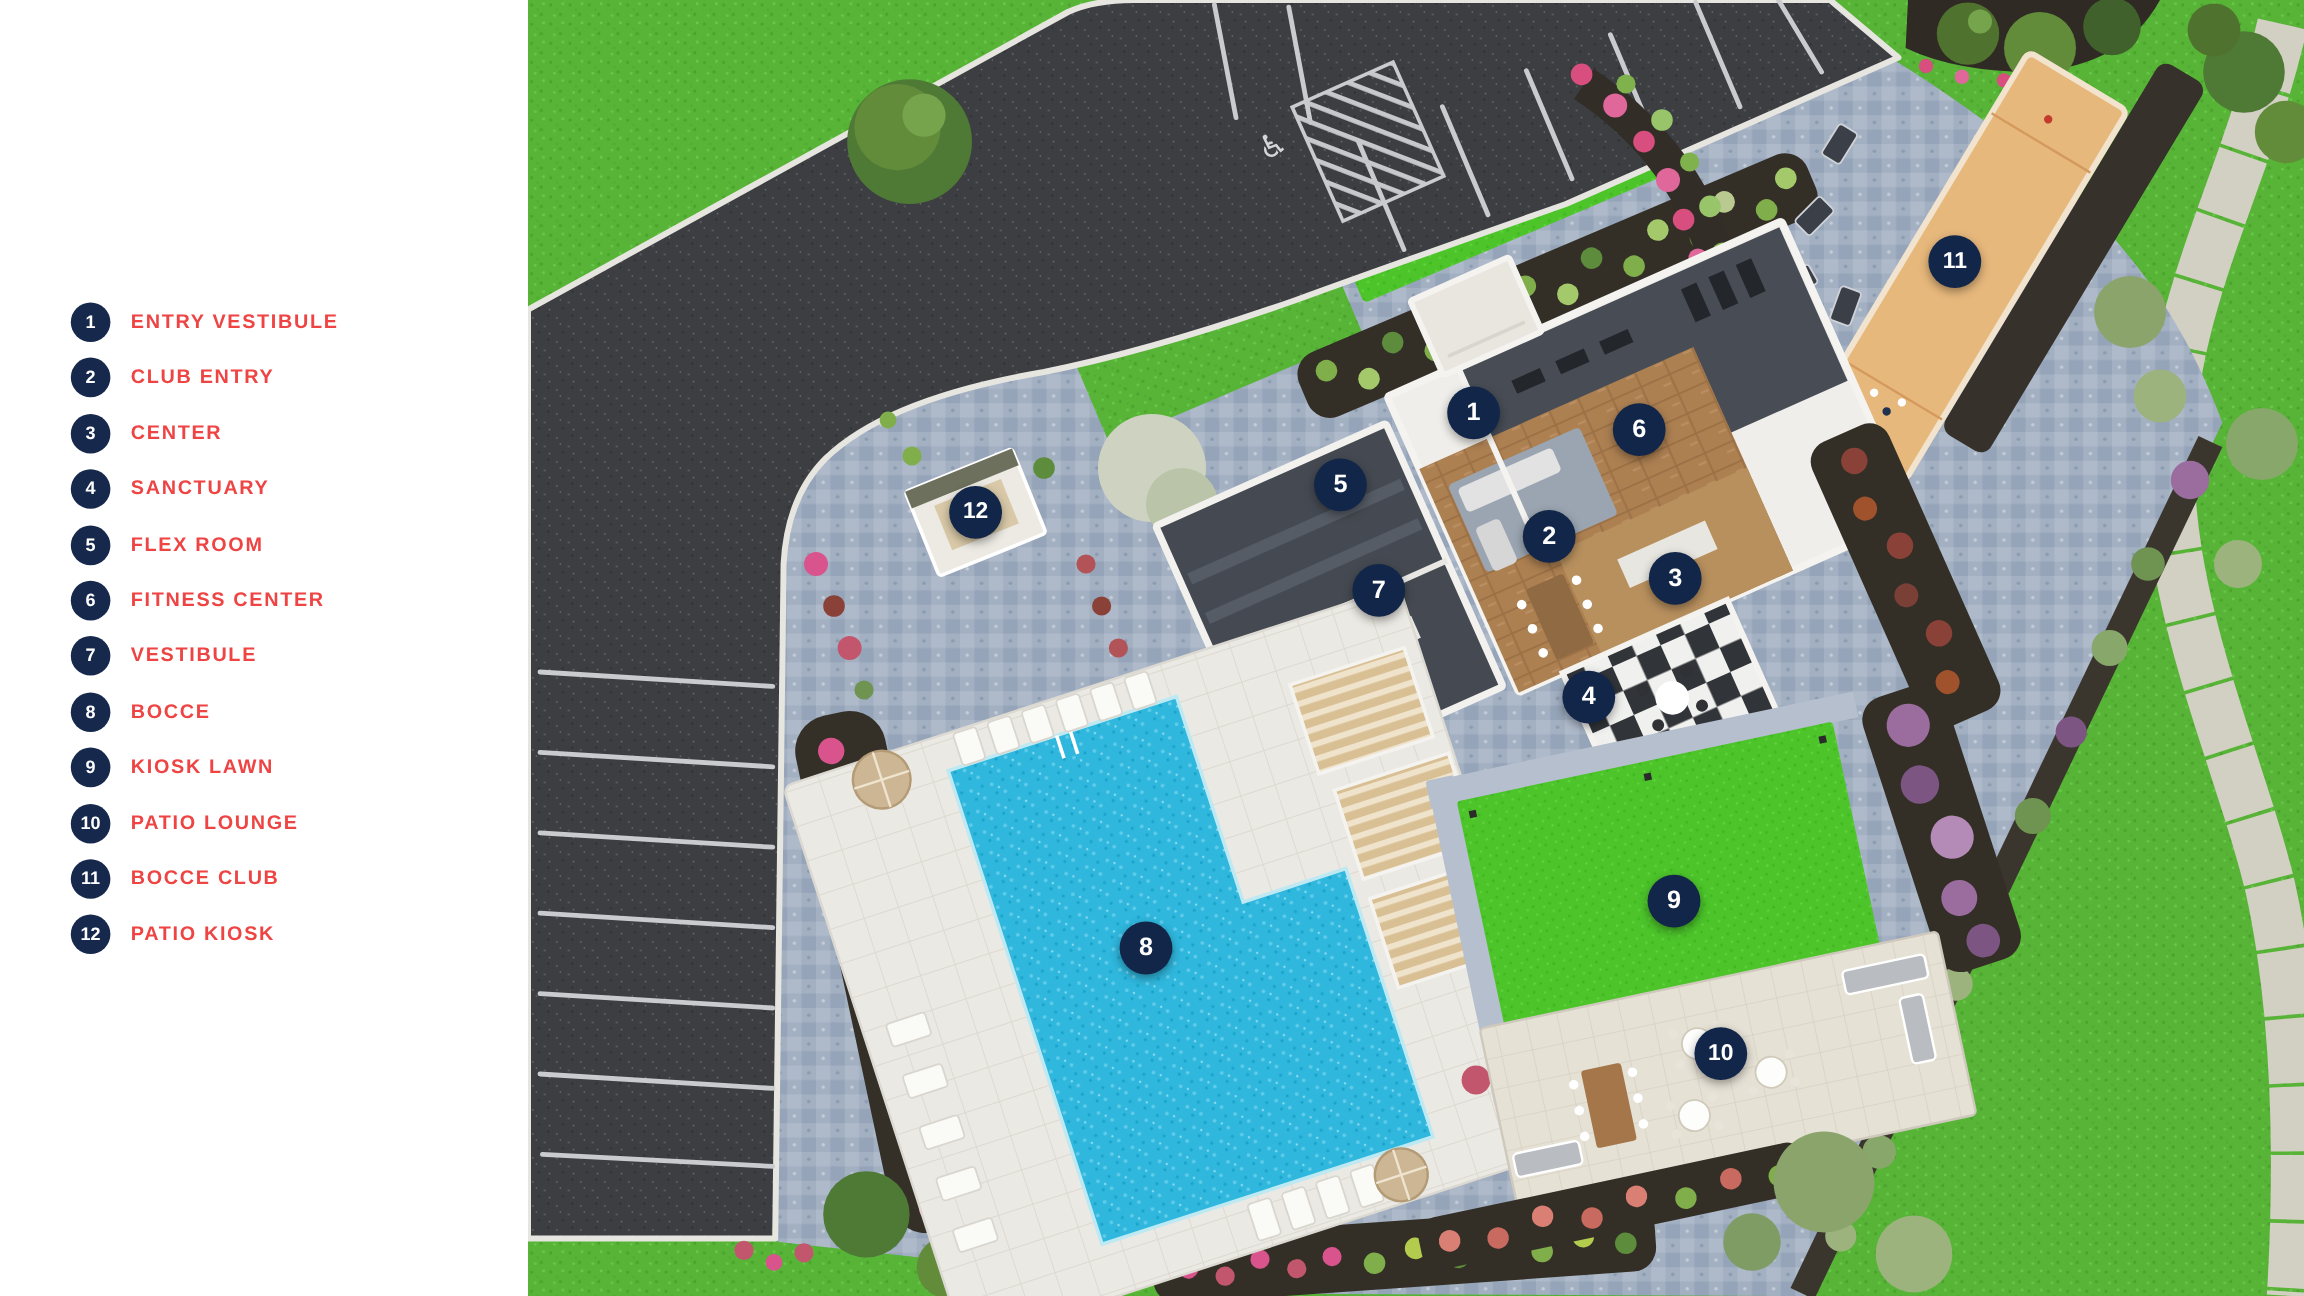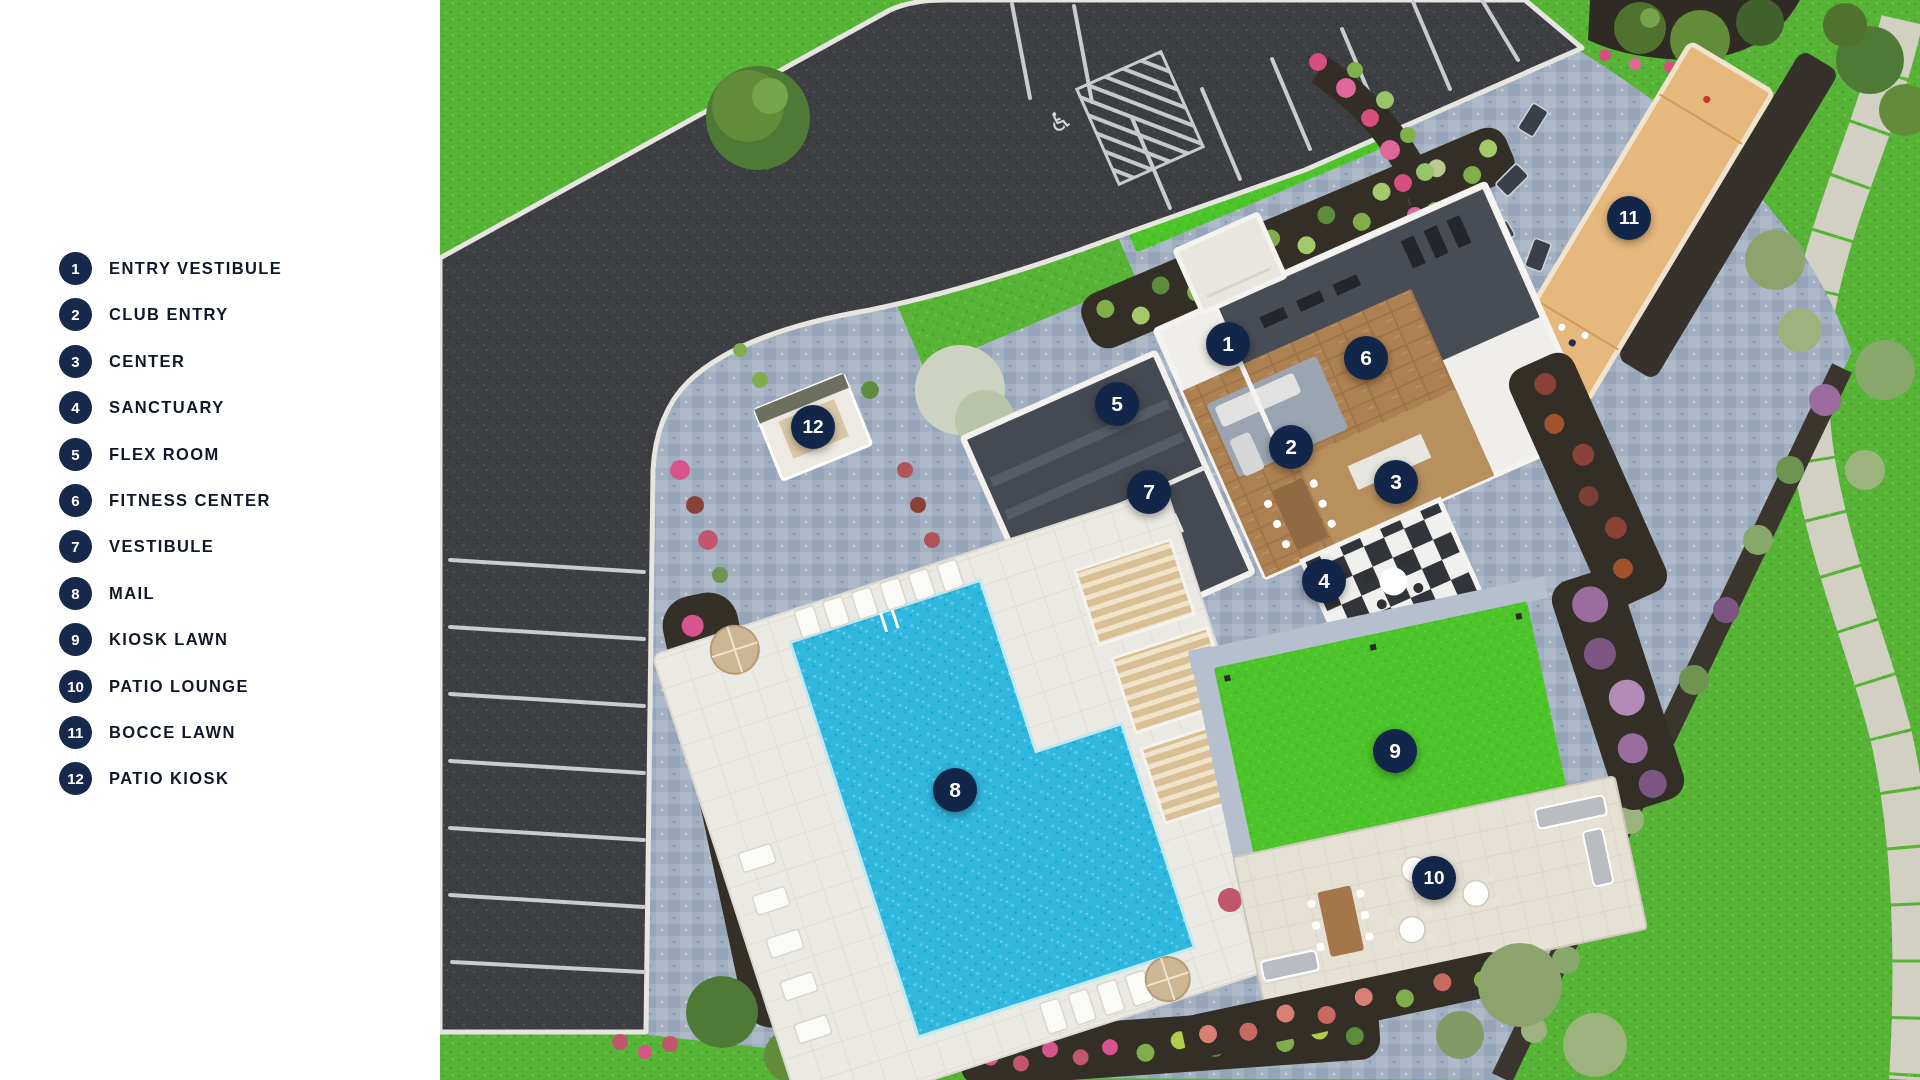--- a/index.html
+++ b/index.html
@@ -4,21 +4,21 @@
 <style>
   html,body{margin:0;padding:0;background:#fff;}
   .page{position:relative;width:1920px;height:1080px;overflow:hidden;background:#fff;
         font-family:"Liberation Sans","DejaVu Sans",sans-serif;}
   
   .legend-panel{position:absolute;left:0;top:0;width:440px;height:1080px;background:#ffffff;z-index:3;}
   .legend-list{position:absolute;left:59px;top:252px;display:flex;flex-direction:column;gap:13.4px;}
   .legend-row{display:flex;align-items:center;gap:17px;}
   .legend-badge{width:33px;height:33px;border-radius:50%;background:#16294d;color:#fff;
         font-size:15px;font-weight:bold;display:flex;align-items:center;justify-content:center;flex:0 0 33px;}
-  .legend-label{color:#0f172a;font-size:16.5px;font-weight:600;letter-spacing:1.4px;white-space:nowrap;}
+  .legend-label{color:#ef4444;font-size:16.5px;font-weight:600;letter-spacing:1.4px;white-space:nowrap;}
   
   .site-map{position:absolute;left:440px;top:0;width:1480px;height:1080px;z-index:1;}
   .site-map svg{position:absolute;left:0;top:0;}
   .marker-layer{position:absolute;left:0;top:0;width:100%;height:100%;z-index:2;}
   .map-marker{position:absolute;width:44px;height:44px;margin:-22px 0 0 -22px;border-radius:50%;
         background:#122649;color:#fff;display:flex;align-items:center;justify-content:center;
         font-weight:bold;font-size:21px;box-shadow:0 3px 8px rgba(0,0,0,.38);letter-spacing:0;}
   .map-marker.two{font-size:19px;}
 </style>
 </head>
@@ -51,33 +51,33 @@
         <div class="legend-row">
       <div class="legend-badge">6</div>
       <div class="legend-label">FITNESS CENTER</div>
     </div>
         <div class="legend-row">
       <div class="legend-badge">7</div>
       <div class="legend-label">VESTIBULE</div>
     </div>
         <div class="legend-row">
       <div class="legend-badge">8</div>
-      <div class="legend-label">MAIL</div>
+      <div class="legend-label">BOCCE</div>
     </div>
         <div class="legend-row">
       <div class="legend-badge">9</div>
       <div class="legend-label">KIOSK LAWN</div>
     </div>
         <div class="legend-row">
       <div class="legend-badge">10</div>
       <div class="legend-label">PATIO LOUNGE</div>
     </div>
         <div class="legend-row">
       <div class="legend-badge">11</div>
-      <div class="legend-label">BOCCE LAWN</div>
+      <div class="legend-label">BOCCE CLUB</div>
     </div>
         <div class="legend-row">
       <div class="legend-badge">12</div>
       <div class="legend-label">PATIO KIOSK</div>
     </div>
       </div>
   </div>
 
   <div class="site-map">
     <svg width="1480" height="1080" viewBox="0 0 1480 1080">

